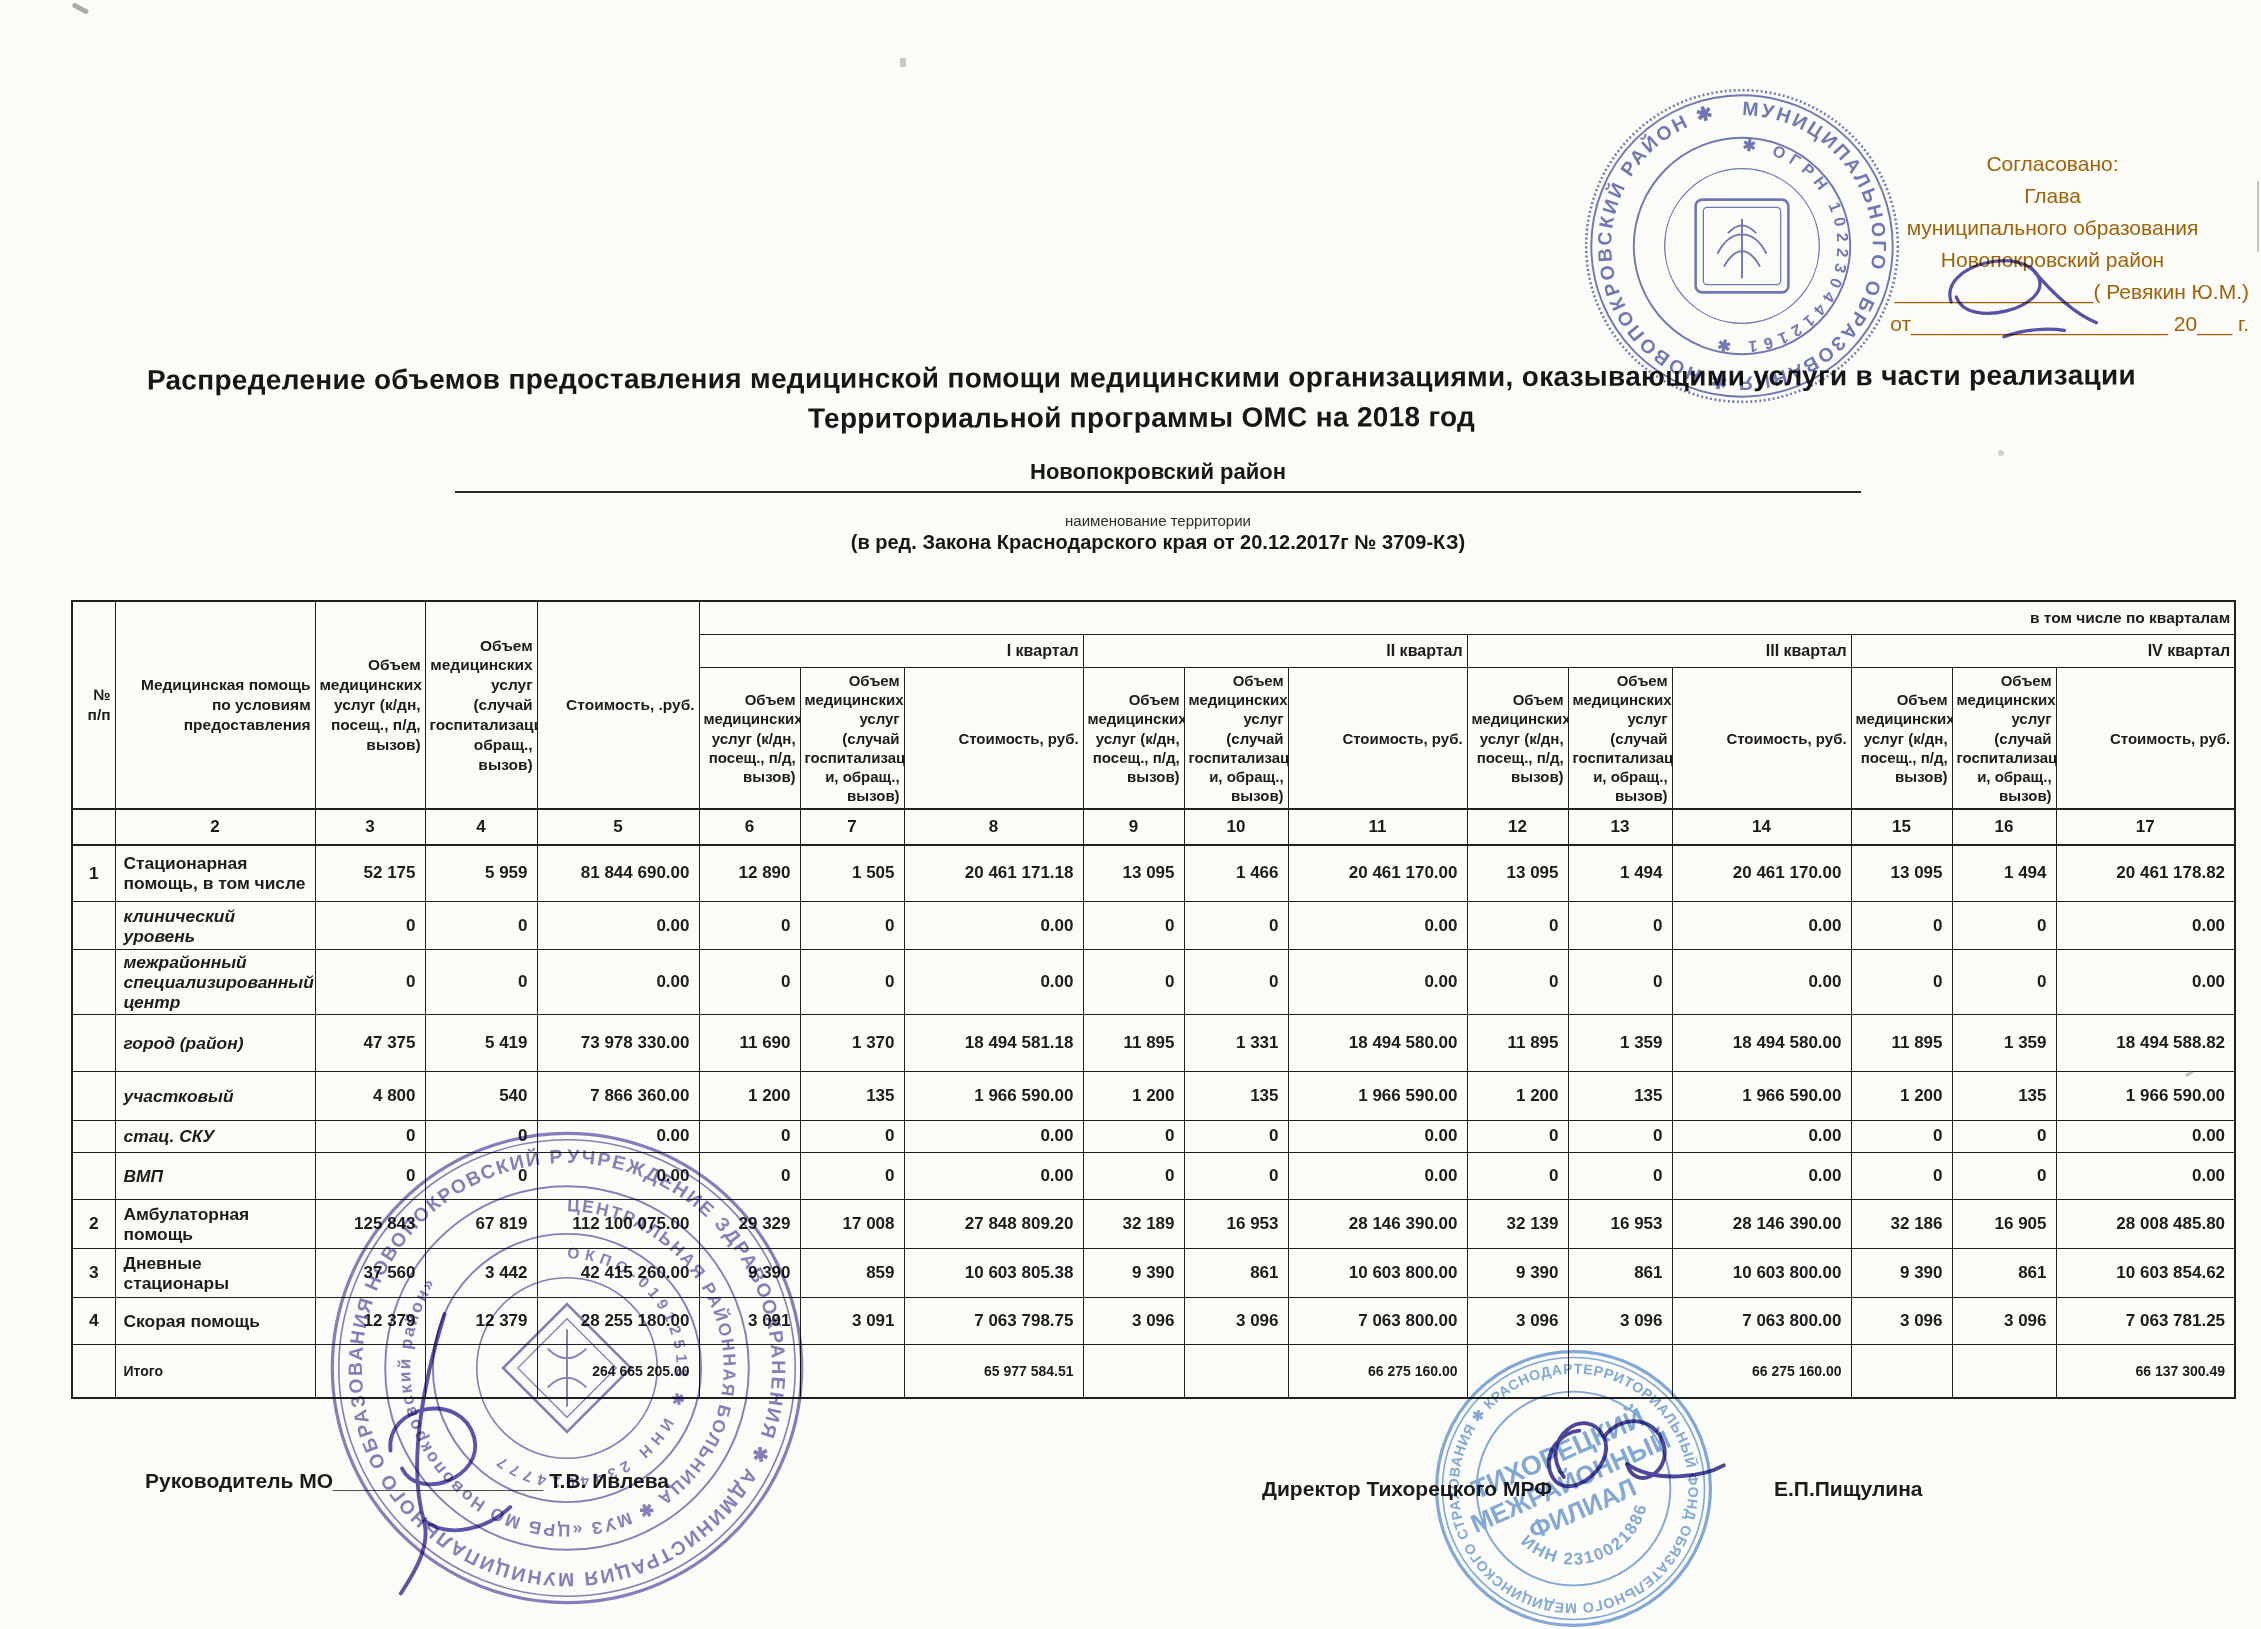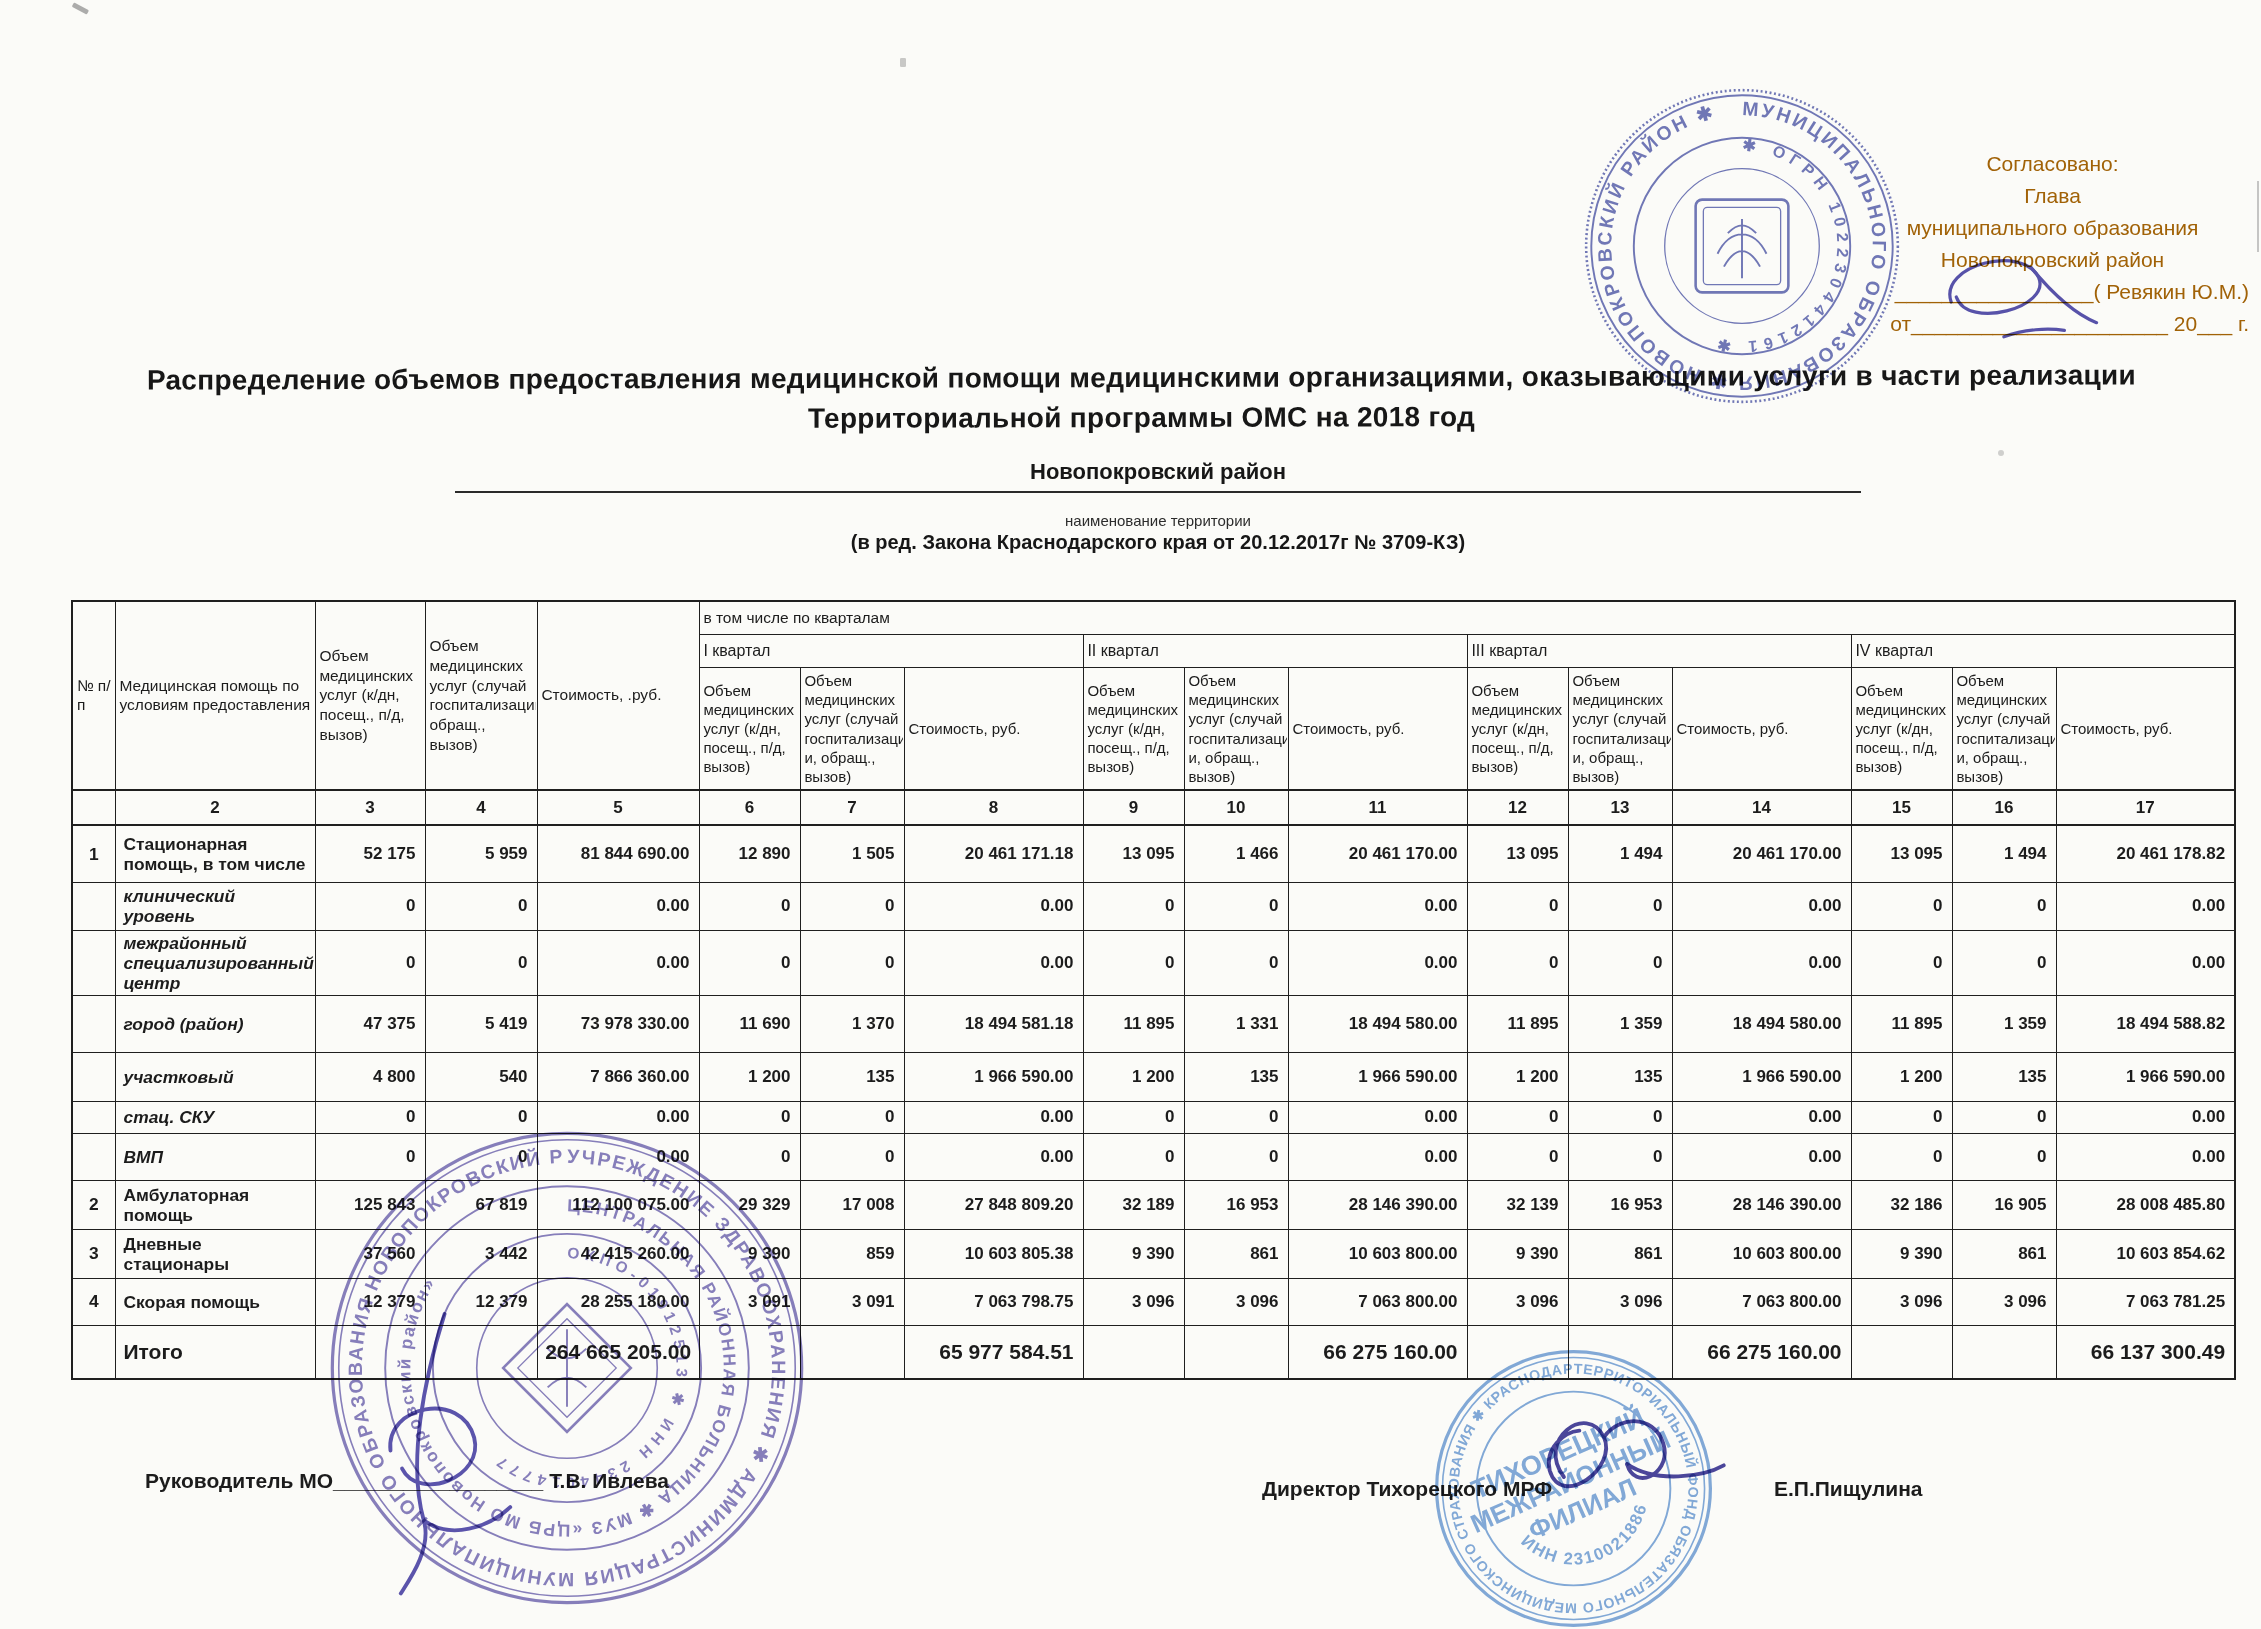--- a/index.html
+++ b/index.html
@@ -20,33 +20,33 @@
   .territory .tline{border-bottom:2.6px solid #2a2a2a;padding-bottom:6.4px;
     font-size:22px;font-weight:700;color:#171717;}
   .territory .tcap{margin-top:19px;font-size:15px;font-weight:400;color:#2c2c2c;}
   .lawref{position:absolute;left:455px;top:531px;width:1406px;text-align:center;
     font-size:20px;font-weight:700;color:#171717;}
   
   table.doc{position:absolute;left:71px;top:600px;width:2163px;
     border-collapse:collapse;table-layout:fixed;color:#1c1c1c;
     border:2.6px solid #1f1f1f;}
   table.doc th,table.doc td{border:1.9px solid #1f1f1f;overflow:hidden;}
-  thead th{font-size:15px;font-weight:400;line-height:1.28;vertical-align:middle;
-    padding:2.6px 3.9px;text-align:left;border-radius:9px;}
+  thead th{font-size:15px;font-weight:700;line-height:1.28;vertical-align:middle;
+    padding:2.6px 3.9px;text-align:right;}
   tr.grp th{height:27px;font-size:15.5px;}
   tr.qtr th{height:27px;font-size:16px;}
   tr.sub th{height:111px;}
   tr.nums td{height:30px;font-size:17px;font-weight:700;text-align:center;
     border-top:2.6px solid #1f1f1f;border-bottom:2.6px solid #1f1f1f;}
   tbody td{font-size:17px;font-weight:700;vertical-align:middle;padding:1.9px 7.7px;}
   td.cnum{text-align:center;font-size:17.4px;}
   td.clabel{text-align:left;font-size:17.4px;line-height:1.15;padding-left:8px;}
   tr.subrow td.clabel{font-style:italic;}
   td.val{text-align:right;padding-right:9px;white-space:nowrap;}
-  tr.totalrow td{font-size:21px;}
+  tr.totalrow td{font-size:14px;}
   
   .sigblock{position:absolute;font-size:21px;font-weight:700;color:#1c1c1c;white-space:nowrap;}
   
   .stamp{position:absolute;mix-blend-mode:multiply;}
   .ink{position:absolute;mix-blend-mode:multiply;}
   .speck{position:absolute;background:#6b6b6b;border-radius:1.3px;opacity:.55;}
   .scan-edge{position:absolute;right:1.9px;top:181px;width:2.6px;height:71px;background:#8f8f8f;opacity:.5;}
 </style>
 </head>
 <body>

